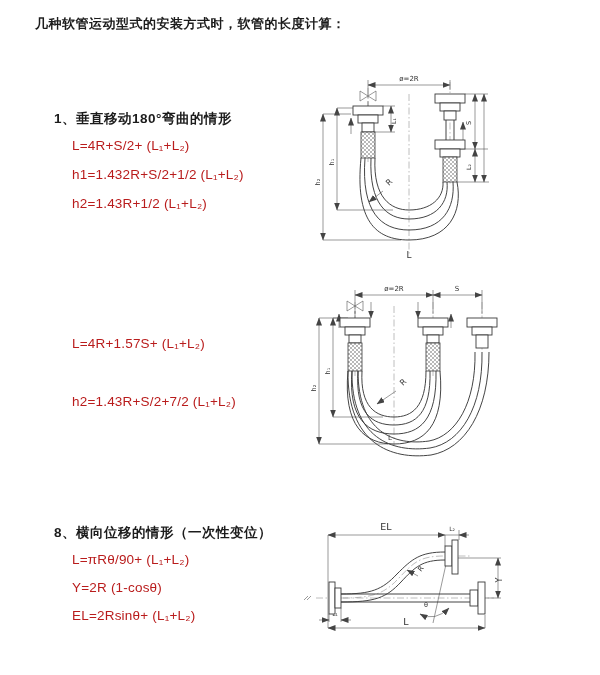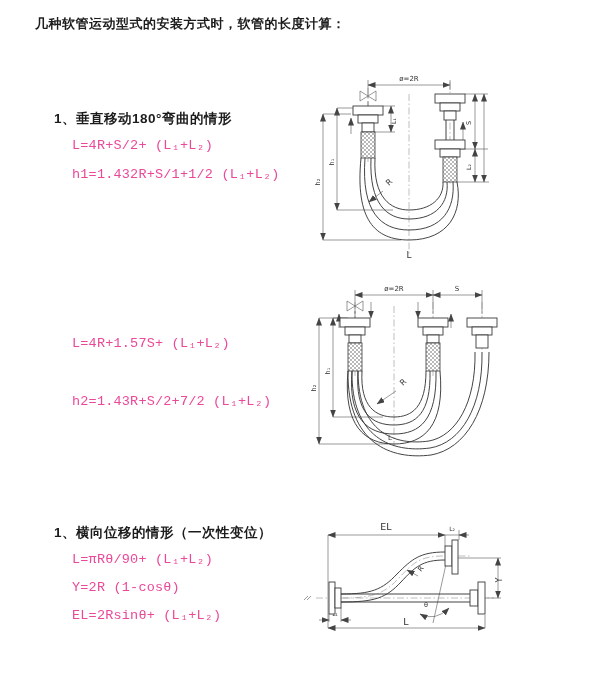--- a/index.html
+++ b/index.html
@@ -3,22 +3,22 @@
 <meta charset="utf-8">
 <style>
   html,body{margin:0;padding:0;background:#ffffff;}
   .page{
     position:relative;width:600px;height:675px;background:#ffffff;overflow:hidden;
     font-family:"Liberation Sans","DejaVu Sans",sans-serif;color:#1c1c1c;
   }
   .title{position:absolute;left:35px;top:15px;font-size:13px;font-weight:700;letter-spacing:.5px;}
   .sec-heading{position:absolute;left:46px;font-size:13.5px;font-weight:700;letter-spacing:.5px;margin-left:8px;}
   .formula{
-    position:absolute;left:72px;font-family:Liberation Mono, monospace;
-    font-size:13.5px;font-weight:400;color:#ec4899;letter-spacing:.2px;white-space:pre;
+    position:absolute;left:72px;font-family:Liberation Sans, sans-serif;
+    font-size:13.5px;font-weight:400;color:#b91c1c;letter-spacing:.2px;white-space:pre;
   }
   .diagram{position:absolute;}
   svg{display:block;}
   .ln{stroke:#3a3a3a;stroke-width:.95;fill:none;}
   .thin{stroke:#555;stroke-width:.6;fill:none;}
   .dim{stroke:#555;stroke-width:.6;fill:none;}
   .cl{stroke:#888;stroke-width:.55;fill:none;stroke-dasharray:7 2.5 1.5 2.5;}
   .part{stroke:#3a3a3a;stroke-width:.9;fill:#ffffff;}
   .braidrect{stroke:#3a3a3a;stroke-width:.8;fill:url(#braid);}
   .lbl{font-family:"DejaVu Sans",sans-serif;fill:#333;}
@@ -37,26 +37,27 @@
       </marker>
       <pattern id="braid" width="4" height="4" patternUnits="userSpaceOnUse">
         <rect width="4" height="4" fill="#fff"></rect>
         <path d="M0,4 L4,0 M0,0 L4,4" stroke="#8a8a8a" stroke-width="0.6"></path>
       </pattern>
     </defs>
   </svg>
 
   <div class="sec-heading" style="top:110px">1、垂直移动180°弯曲的情形</div>
   <div class="formula" style="top:138px">L=4R+S/2+ (L₁+L₂)</div>
-  <div class="formula" style="top:167px">h1=1.432R+S/1+1/2 (L₁+L₂)</div>
+  <div class="formula" style="top:167px">h1=1.432R+S/2+1/2 (L₁+L₂)</div>
+  <div class="formula" style="top:196px">h2=1.43R+1/2 (L₁+L₂)</div>
 
   <div class="formula" style="top:336px">L=4R+1.57S+ (L₁+L₂)</div>
   <div class="formula" style="top:394px">h2=1.43R+S/2+7/2 (L₁+L₂)</div>
 
-  <div class="sec-heading" style="top:524px">1、横向位移的情形（一次性变位）</div>
+  <div class="sec-heading" style="top:524px">8、横向位移的情形（一次性变位）</div>
   <div class="formula" style="top:552px">L=πRθ/90+ (L₁+L₂)</div>
   <div class="formula" style="top:580px">Y=2R (1-cosθ)</div>
   <div class="formula" style="top:608px">EL=2Rsinθ+ (L₁+L₂)</div>
 
   <div class="diagram" style="left:303px;top:60px">
     <svg width="295" height="205" viewBox="0 0 295 205">
       <g>
         <path class="thin" d="M65,38 L65,20 M147,30 L147,20"></path>
         <line class="dim" x1="65" y1="25" x2="147" y2="25" marker-start="url(#ar)" marker-end="url(#ar)"></line>
         <text class="lbl" x="106" y="21" font-size="7" text-anchor="middle">ø=2R</text>

